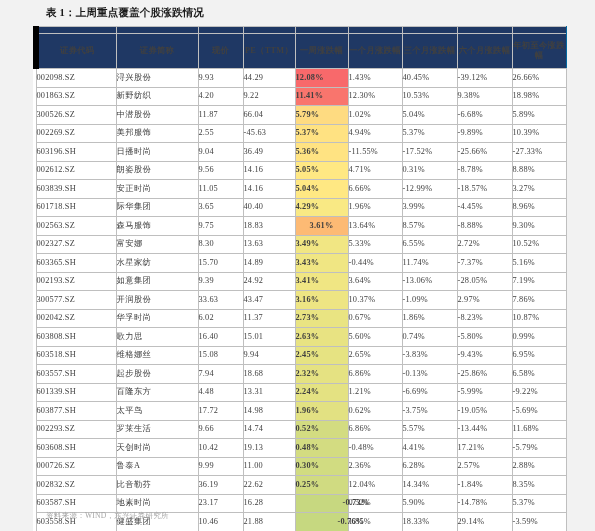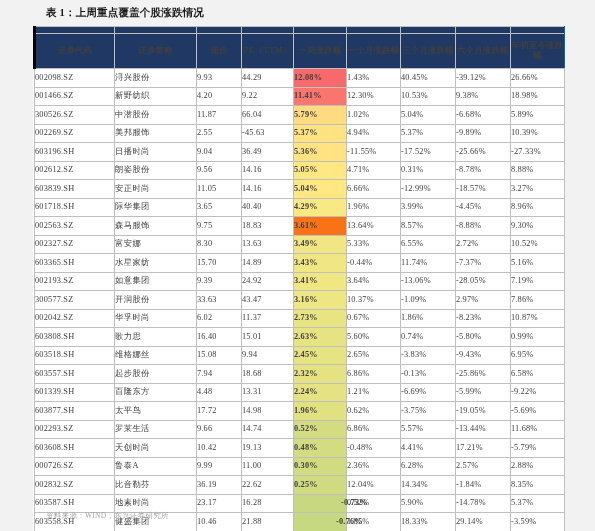--- a/index.html
+++ b/index.html
@@ -59,21 +59,21 @@
     text-align: center;
     vertical-align: middle;
     height: 34px;
     border: 1px solid #1f3864;
     border-left: 1px solid #4a6a9c;
     border-right: 1px solid #4a6a9c;
     padding: 2px 1px;
     letter-spacing: 0.3px;
     line-height: 1.35;
   }
-  thead th:first-child { border-left: 3px solid #000000; margin-left: 17px; }
+  thead th:first-child { border-left: 6px solid #000000; margin-left: 17px; }
   thead th:last-child  { border-right: 1px solid #0369a1; }
   thead tr.top-band th {
     height: 6px;
     padding: 0;
     border-bottom: none;
   }
 
   tbody td {
     height: 17.5px;
     vertical-align: middle;
@@ -174,21 +174,21 @@
             <td class="c-name">浔兴股份</td>
             <td class="c-num">9.93</td>
             <td class="c-num">44.29</td>
             <td class="c-week" style="background: rgb(248, 105, 107);">12.08%</td>
             <td class="c-pct">1.43%</td>
             <td class="c-pct">40.45%</td>
             <td class="c-pct">-39.12%</td>
             <td class="c-pct">26.66%</td>
           </tr>
           <tr>
-            <td class="c-code">001466.SZ</td>
+            <td class="c-code">001863.SZ</td>
             <td class="c-name">新野纺织</td>
             <td class="c-num">4.20</td>
             <td class="c-num">9.22</td>
             <td class="c-week" style="background: rgb(249, 117, 109);">11.41%</td>
             <td class="c-pct">12.30%</td>
             <td class="c-pct">10.53%</td>
             <td class="c-pct">9.38%</td>
             <td class="c-pct">18.98%</td>
           </tr>
           <tr>
@@ -255,21 +255,21 @@
             <td class="c-pct">1.96%</td>
             <td class="c-pct">3.99%</td>
             <td class="c-pct">-4.45%</td>
             <td class="c-pct">8.96%</td>
           </tr>
           <tr>
             <td class="c-code">002563.SZ</td>
             <td class="c-name">森马服饰</td>
             <td class="c-num">9.75</td>
             <td class="c-num">18.83</td>
-            <td class="c-week" style="background: #f97316;">3.61%</td>
+            <td class="c-week" style="background: #fdba74; text-align: center;">3.61%</td>
             <td class="c-pct">13.64%</td>
             <td class="c-pct">8.57%</td>
             <td class="c-pct">-8.88%</td>
             <td class="c-pct">9.30%</td>
           </tr>
           <tr>
             <td class="c-code">002327.SZ</td>
             <td class="c-name">富安娜</td>
             <td class="c-num">8.30</td>
             <td class="c-num">13.63</td>

